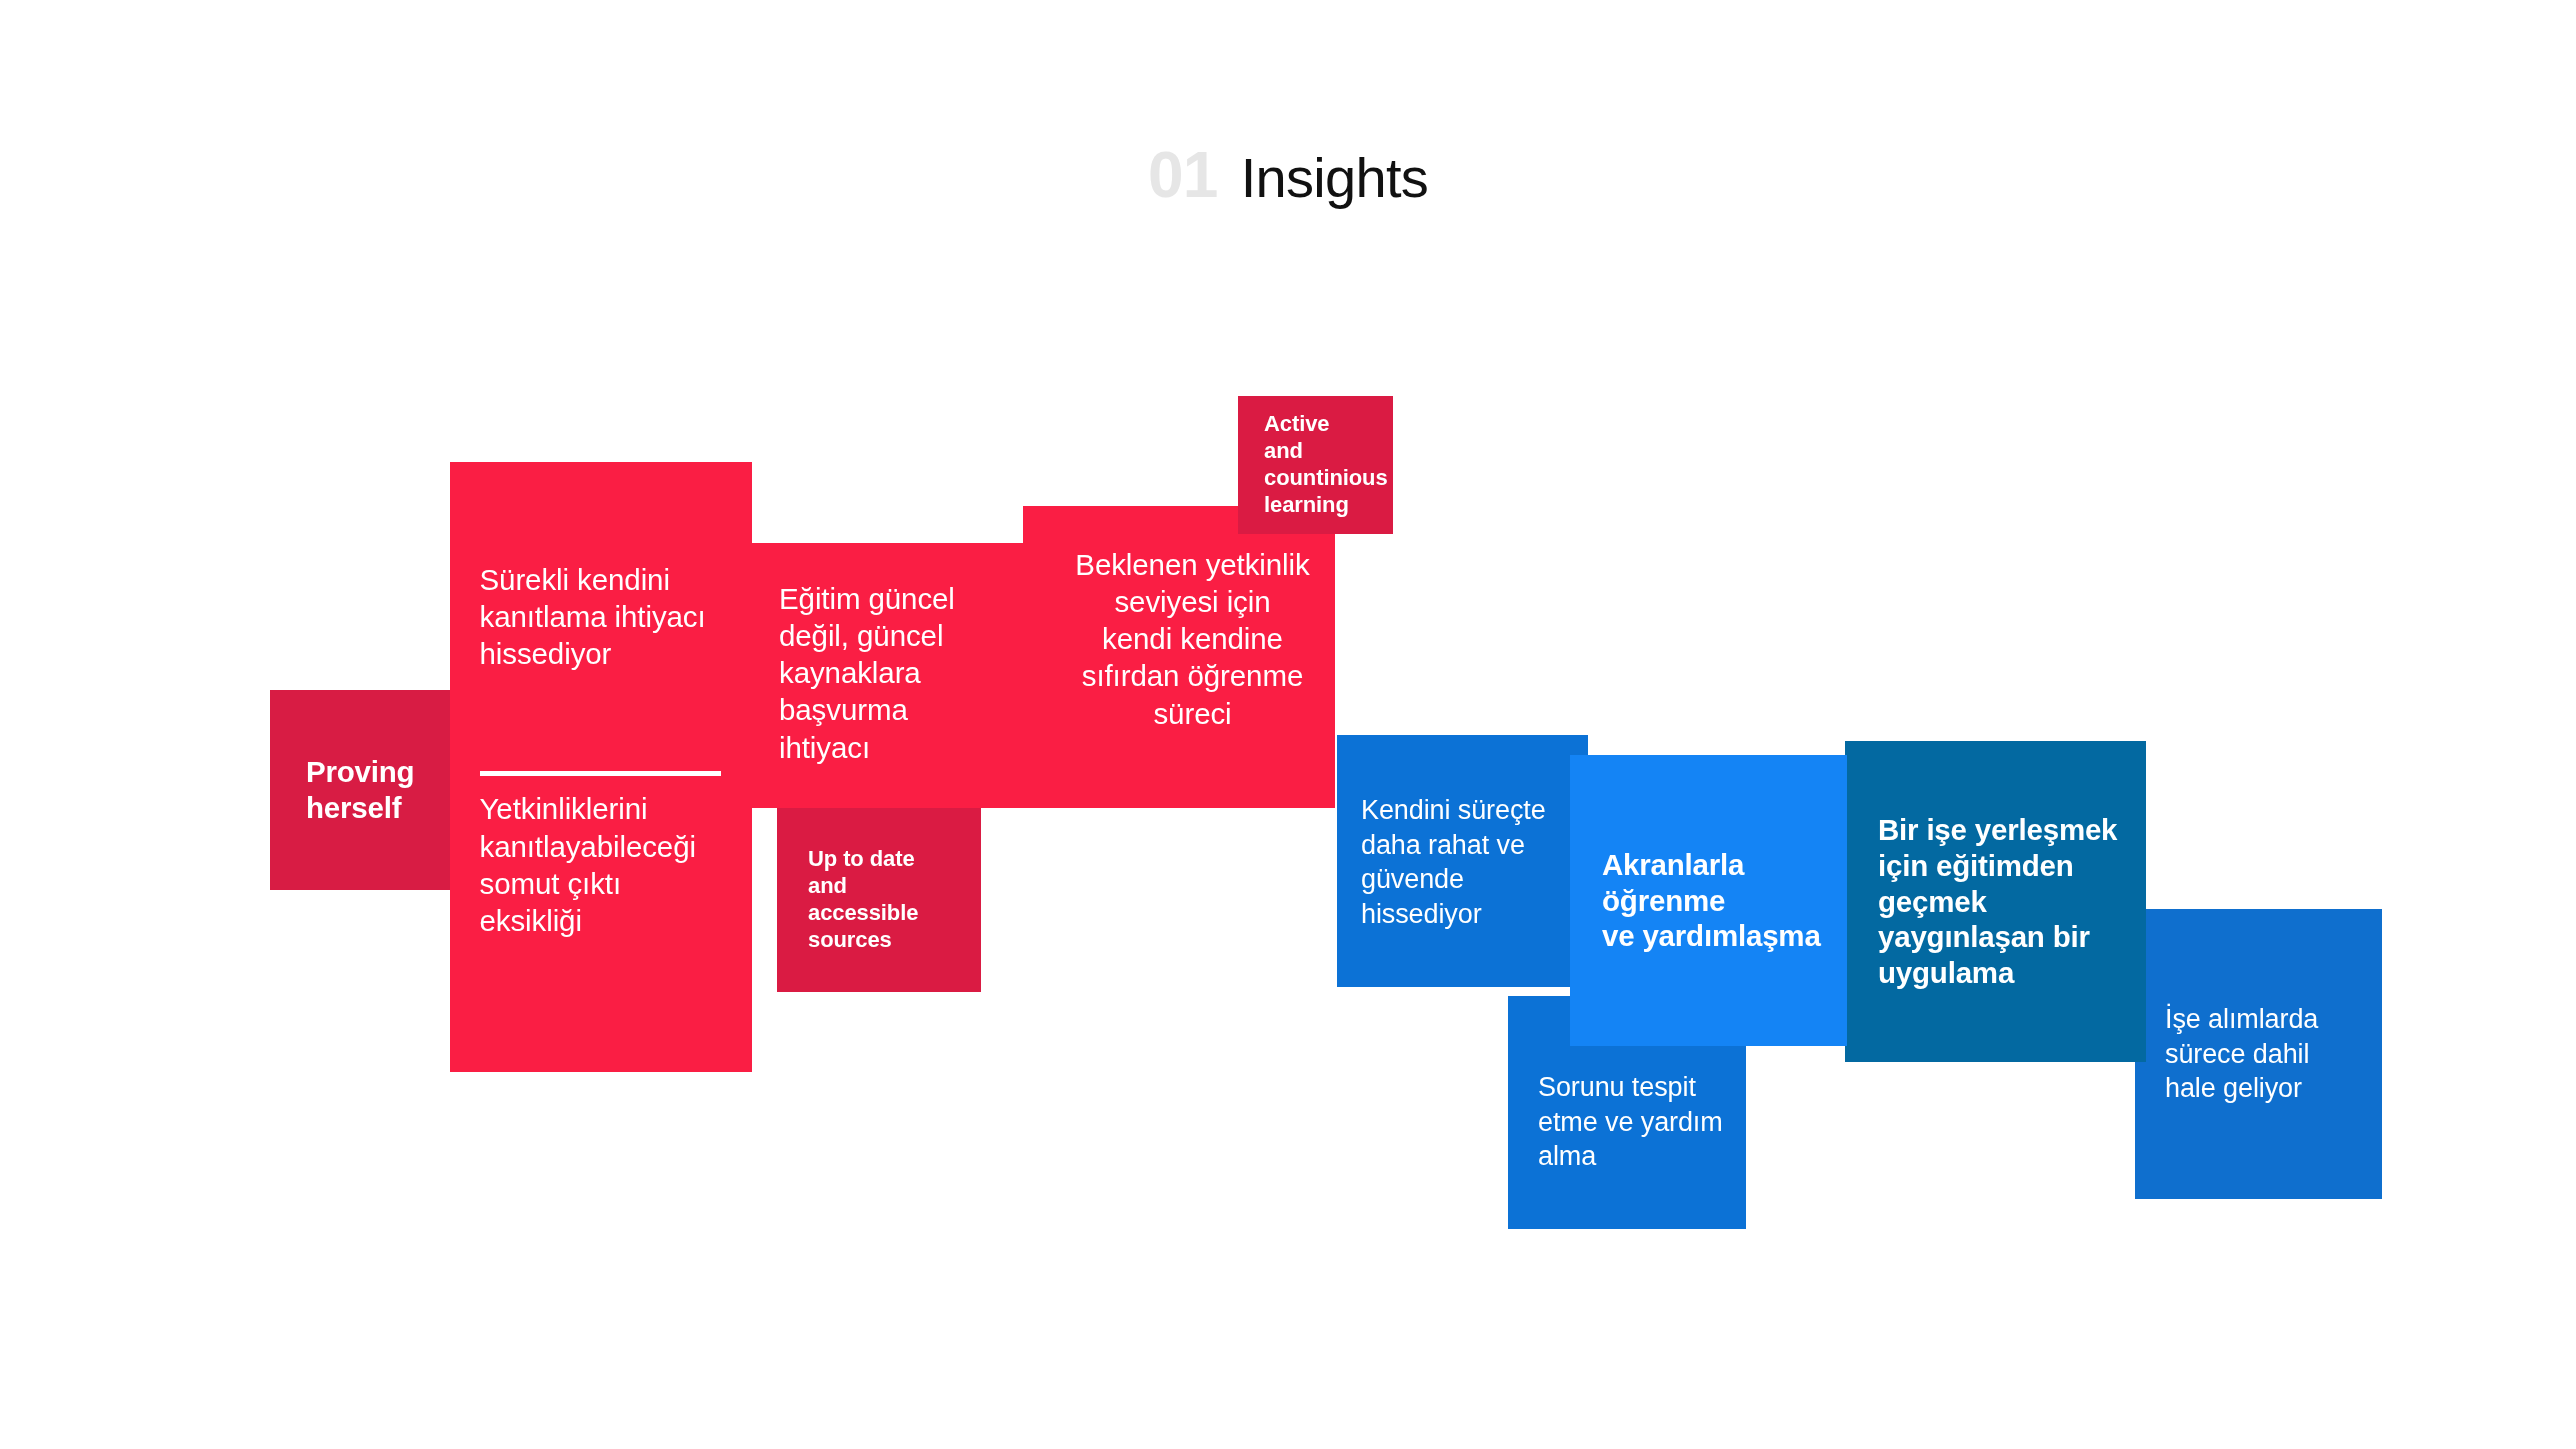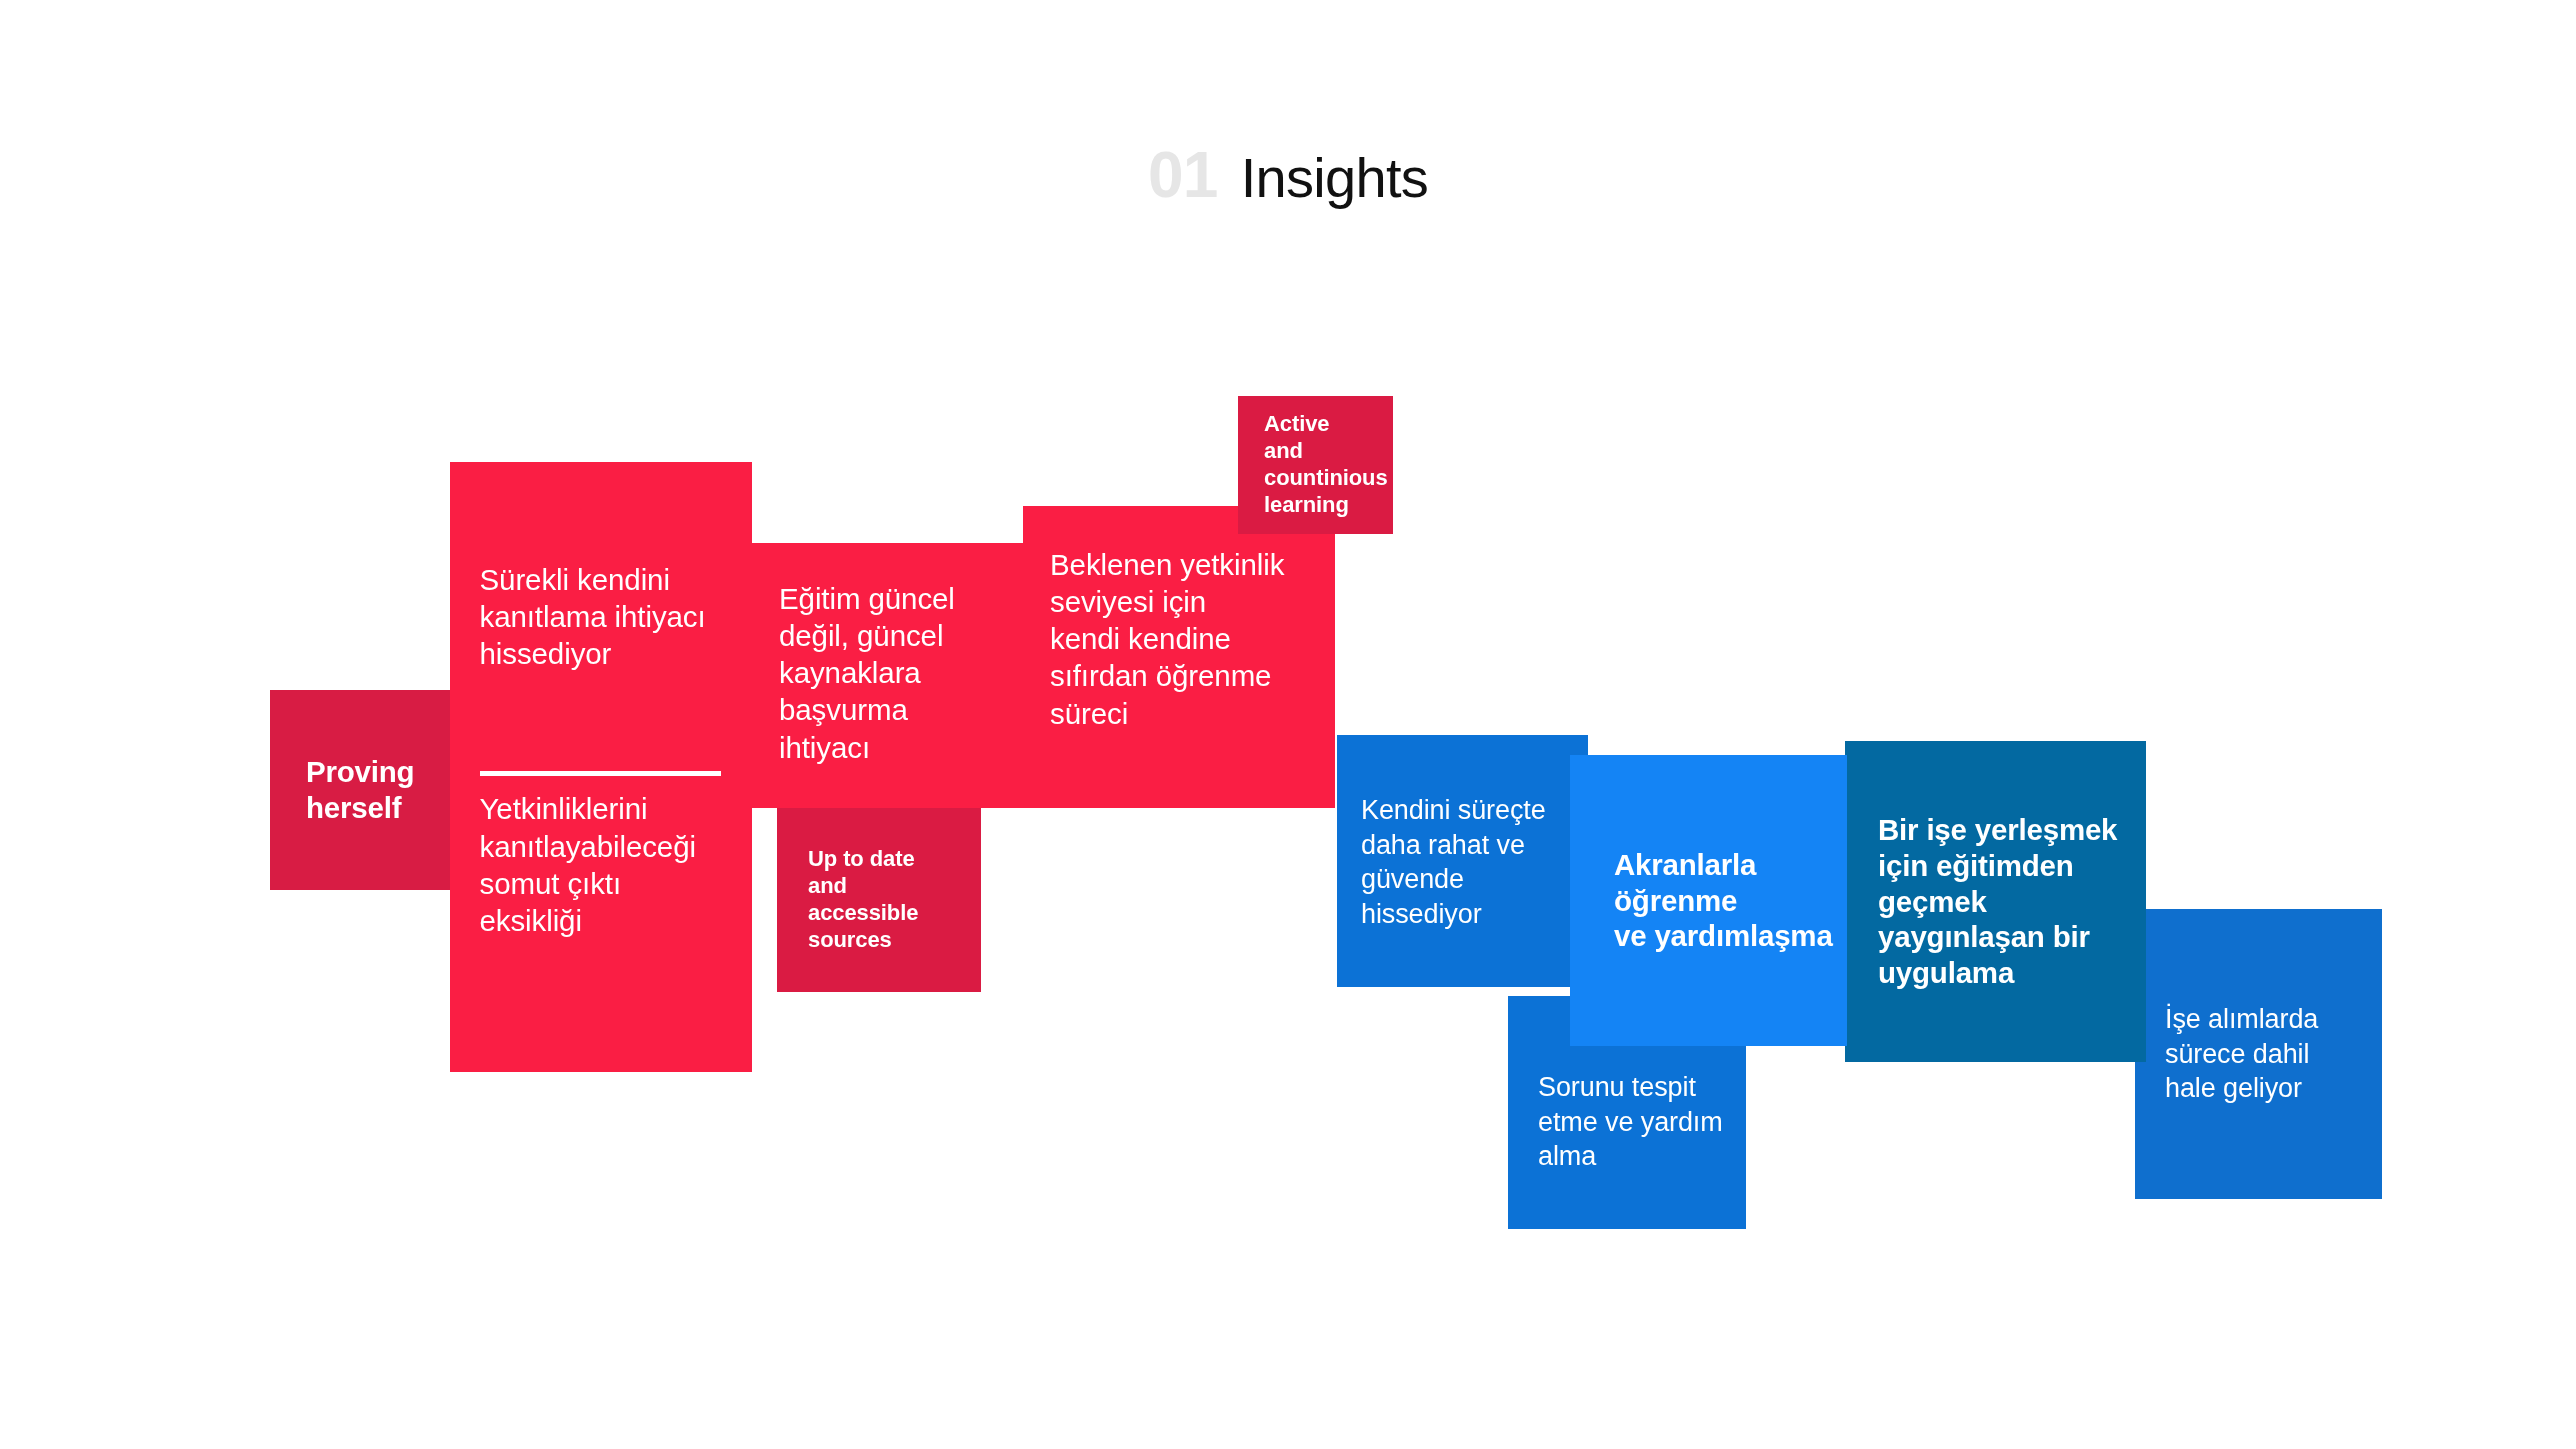--- a/index.html
+++ b/index.html
@@ -126,21 +126,21 @@
     z-index: 3;
   }
   #card-egitim .blk-top { margin-top: 37px; }
   #card-beklenen {
     left: 1023px; top: 506px; width: 312px; height: 302px;
     background: #FA1E44;
     padding: 0 0 0 27px;
     justify-content: flex-start;
     z-index: 3;
   }
-  #card-beklenen .blk-top { margin-top: 40px; }
+  #card-beklenen .blk-top { margin-top: 40px; text-align: center; }
   #card-active-learning {
     left: 1238px; top: 396px; width: 155px; height: 138px;
     background: #DA1B43;
     padding: 0 0 0 26px;
     z-index: 5;
   }
   #card-uptodate {
     left: 777px; top: 808px; width: 204px; height: 184px;
     background: #DA1B43;
     padding: 0 0 0 31px;
@@ -158,21 +158,21 @@
     left: 1337px; top: 735px; width: 251px; height: 252px;
     background: #0C72D6;
     padding: 0 0 0 24px;
     justify-content: flex-start;
     z-index: 2;
   }
   #card-kendini .blk-top { margin-top: 58px; }
   #card-akranlarla {
     left: 1570px; top: 755px; width: 277px; height: 291px;
     background: #1484F5;
-    padding: 0 0 0 44px;
+    padding: 0 0 0 32px;
     z-index: 4;
   }
   #card-bir-ise {
     left: 1845px; top: 741px; width: 301px; height: 321px;
     background: #0369a1;
     padding: 0 0 0 33px;
     z-index: 3;
   }
   #card-sorunu {
     left: 1508px; top: 996px; width: 238px; height: 233px;

